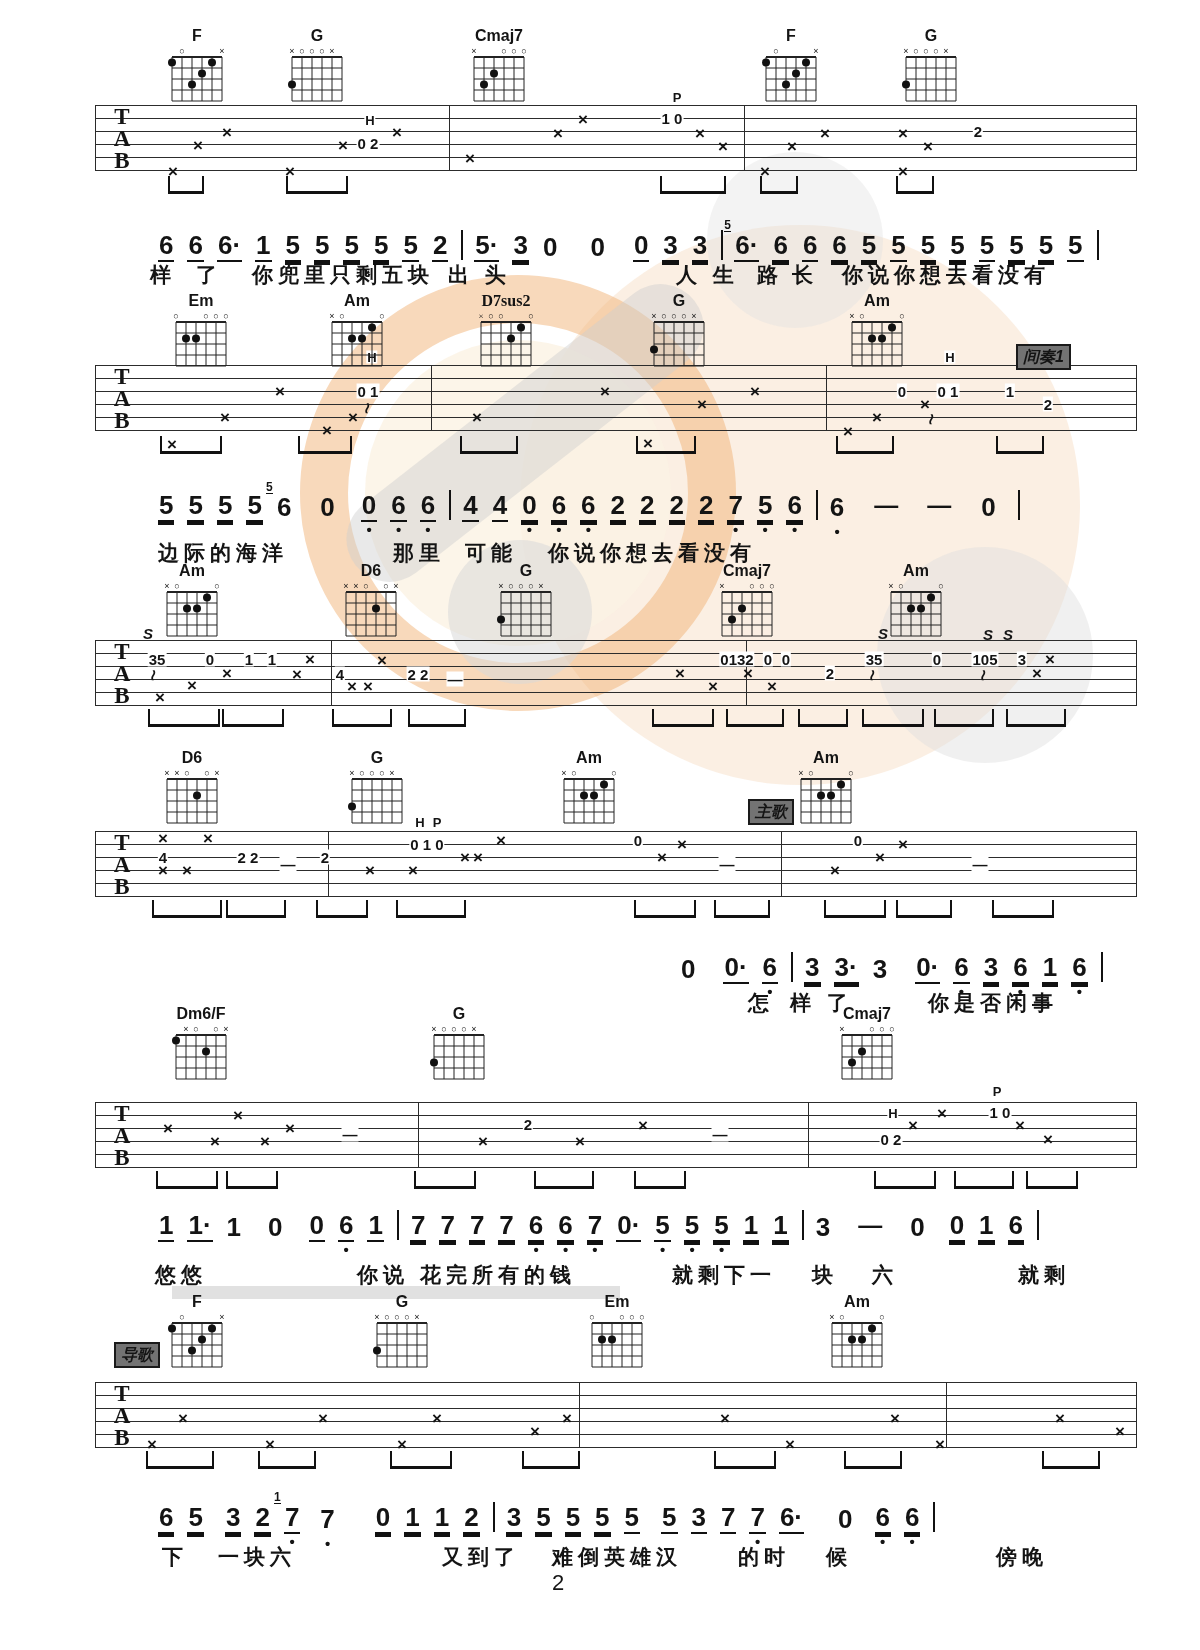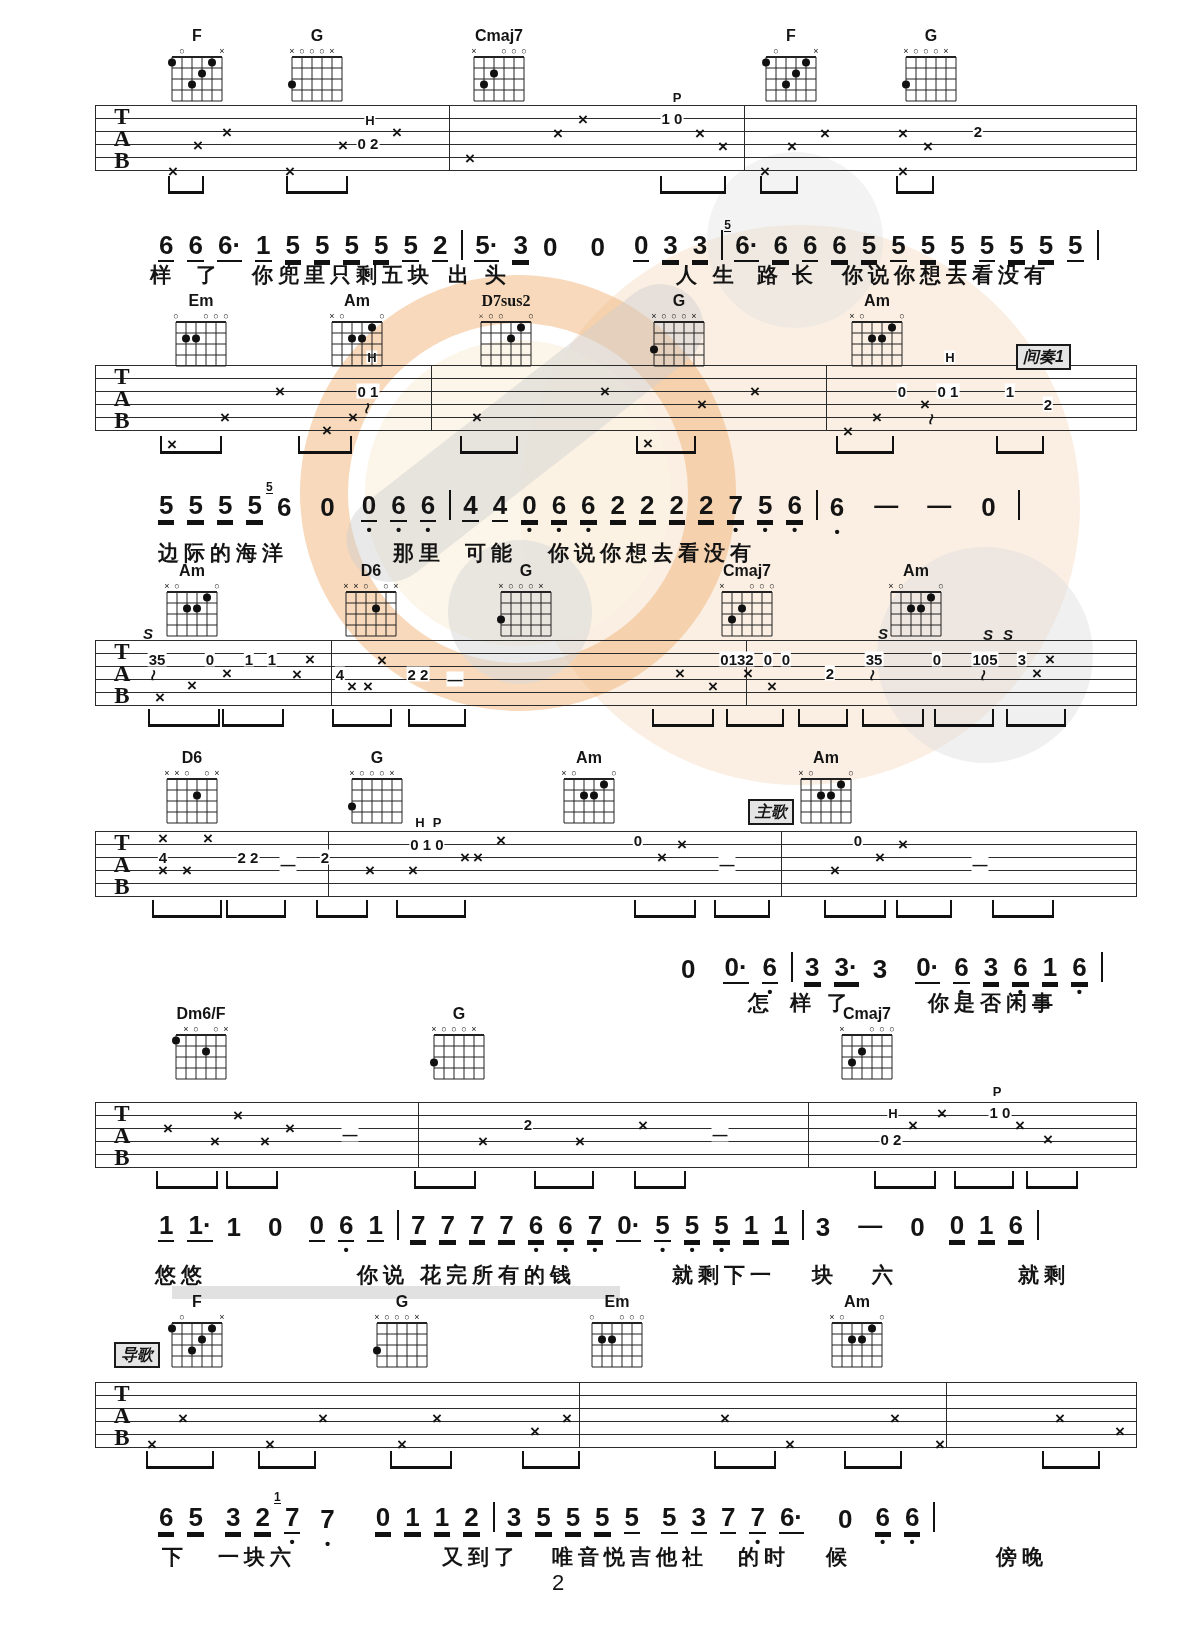--- a/index.html
+++ b/index.html
@@ -28,21 +28,21 @@
         font-size:23px;font-weight:600;line-height:1}
   .sbar{position:absolute;top:0;width:1px;height:65px;background:#2a2a2a}
   .mark{position:absolute;transform:translate(-50%,-50%);line-height:1;white-space:pre}
   .mk-x{font-size:17px;font-weight:600}
   .mk-n{font-size:15px;font-weight:700;background:#fff;padding:0 1px}
   .mk-a{font-size:13px;font-weight:700;background:#fff;padding:0 1px}
   .mk-s{font-size:15px;font-style:italic;font-weight:700}
   .beam{position:absolute;height:15px;border-left:2px solid #111;border-right:2px solid #111;border-bottom:3px solid #111}
   .chord{position:absolute;width:58px}
   .chlabel{text-align:center;font-size:16px;font-weight:700;height:16px;line-height:16px;white-space:nowrap}
-  .badge{position:absolute;border:2px solid #1a1a1a;background:#e5e5e5;padding:0 5px;font-size:16px;
+  .badge{position:absolute;border:2px solid #1a1a1a;background:#737373;padding:0 5px;font-size:16px;
          font-weight:700;font-style:italic;line-height:22px;white-space:nowrap}
   .mline{position:absolute;display:flex;align-items:flex-end;height:36px}
   .mtok{position:relative;font-size:26px;font-weight:700;line-height:1.1;margin-right:13px;padding:0 1px;white-space:nowrap}
   .u1{border-bottom:2px solid #111}
   .u2{border-bottom:2px solid #111;box-shadow:0 3px 0 #111}
   .bdot{position:absolute;left:50%;transform:translateX(-50%);bottom:-17px;font-size:15px;line-height:1}
   .mgrace{position:absolute;top:-12px;left:-10px;font-size:12px;font-weight:700;border-bottom:1px solid #111;line-height:1}
   .mdash{font-size:24px;font-weight:700;margin-right:13px;line-height:1.4}
   .mbar{width:2px;height:30px;background:#111;margin:0 11px 2px 0}
   .msp{height:1px}
@@ -1002,20 +1002,20 @@
         <div class="msp" style="width: 20px;"></div>
         <div class="mtok">0</div>
         <div class="msp" style="width: 8px;"></div>
         <div class="mtok u2">6<div class="bdot">•</div></div>
         <div class="mtok u2">6<div class="bdot">•</div></div>
         <div class="mbar"></div>
       </div>
       <div class="lyric" style="left: 162px; top: 1544px;">下</div>
       <div class="lyric" style="left: 218px; top: 1544px;">一块六</div>
       <div class="lyric" style="left: 442px; top: 1544px;">又到了</div>
-      <div class="lyric" style="left: 552px; top: 1544px;">唯音悦吉他社</div>
+      <div class="lyric" style="left: 552px; top: 1544px;">难倒英雄汉</div>
       <div class="lyric" style="left: 738px; top: 1544px;">的时</div>
       <div class="lyric" style="left: 826px; top: 1544px;">候</div>
       <div class="lyric" style="left: 996px; top: 1544px; text-align: right;">傍晚</div>
     </div>
 
   <div class="pgnum">2</div>
 </div>
 
 </body></html>

